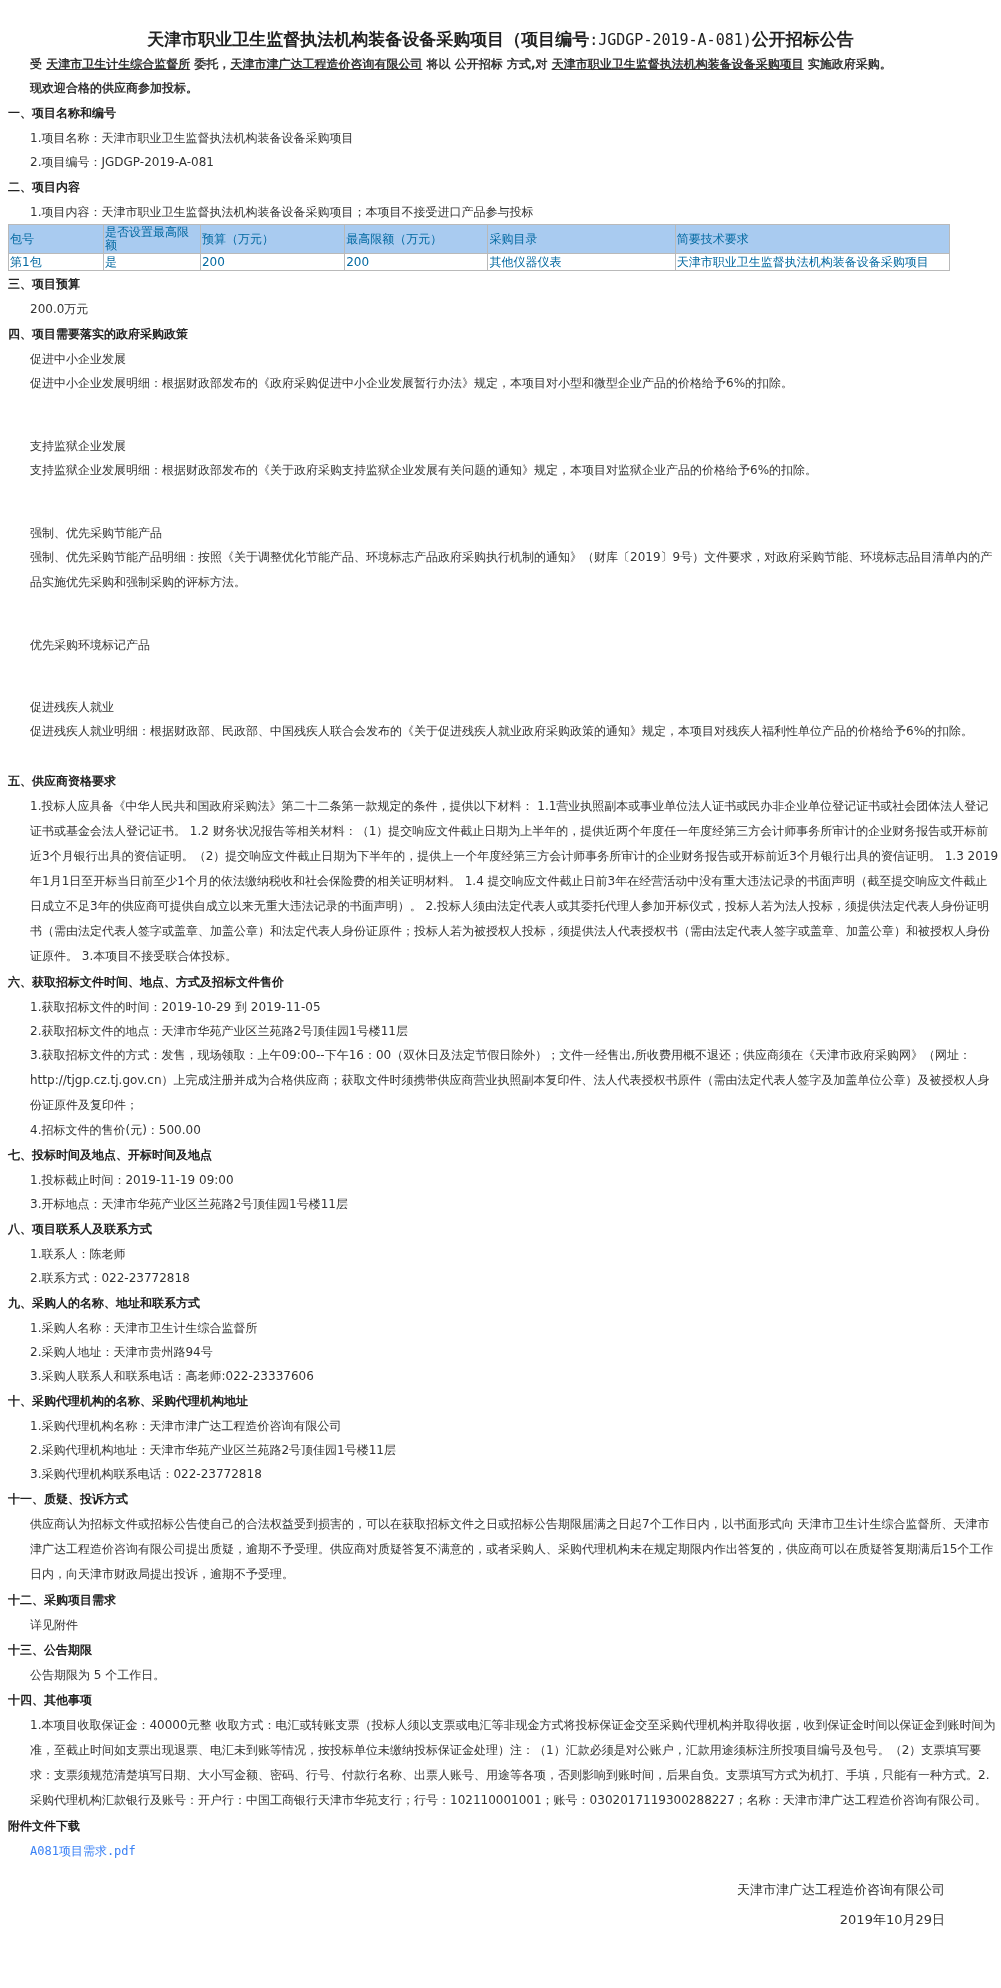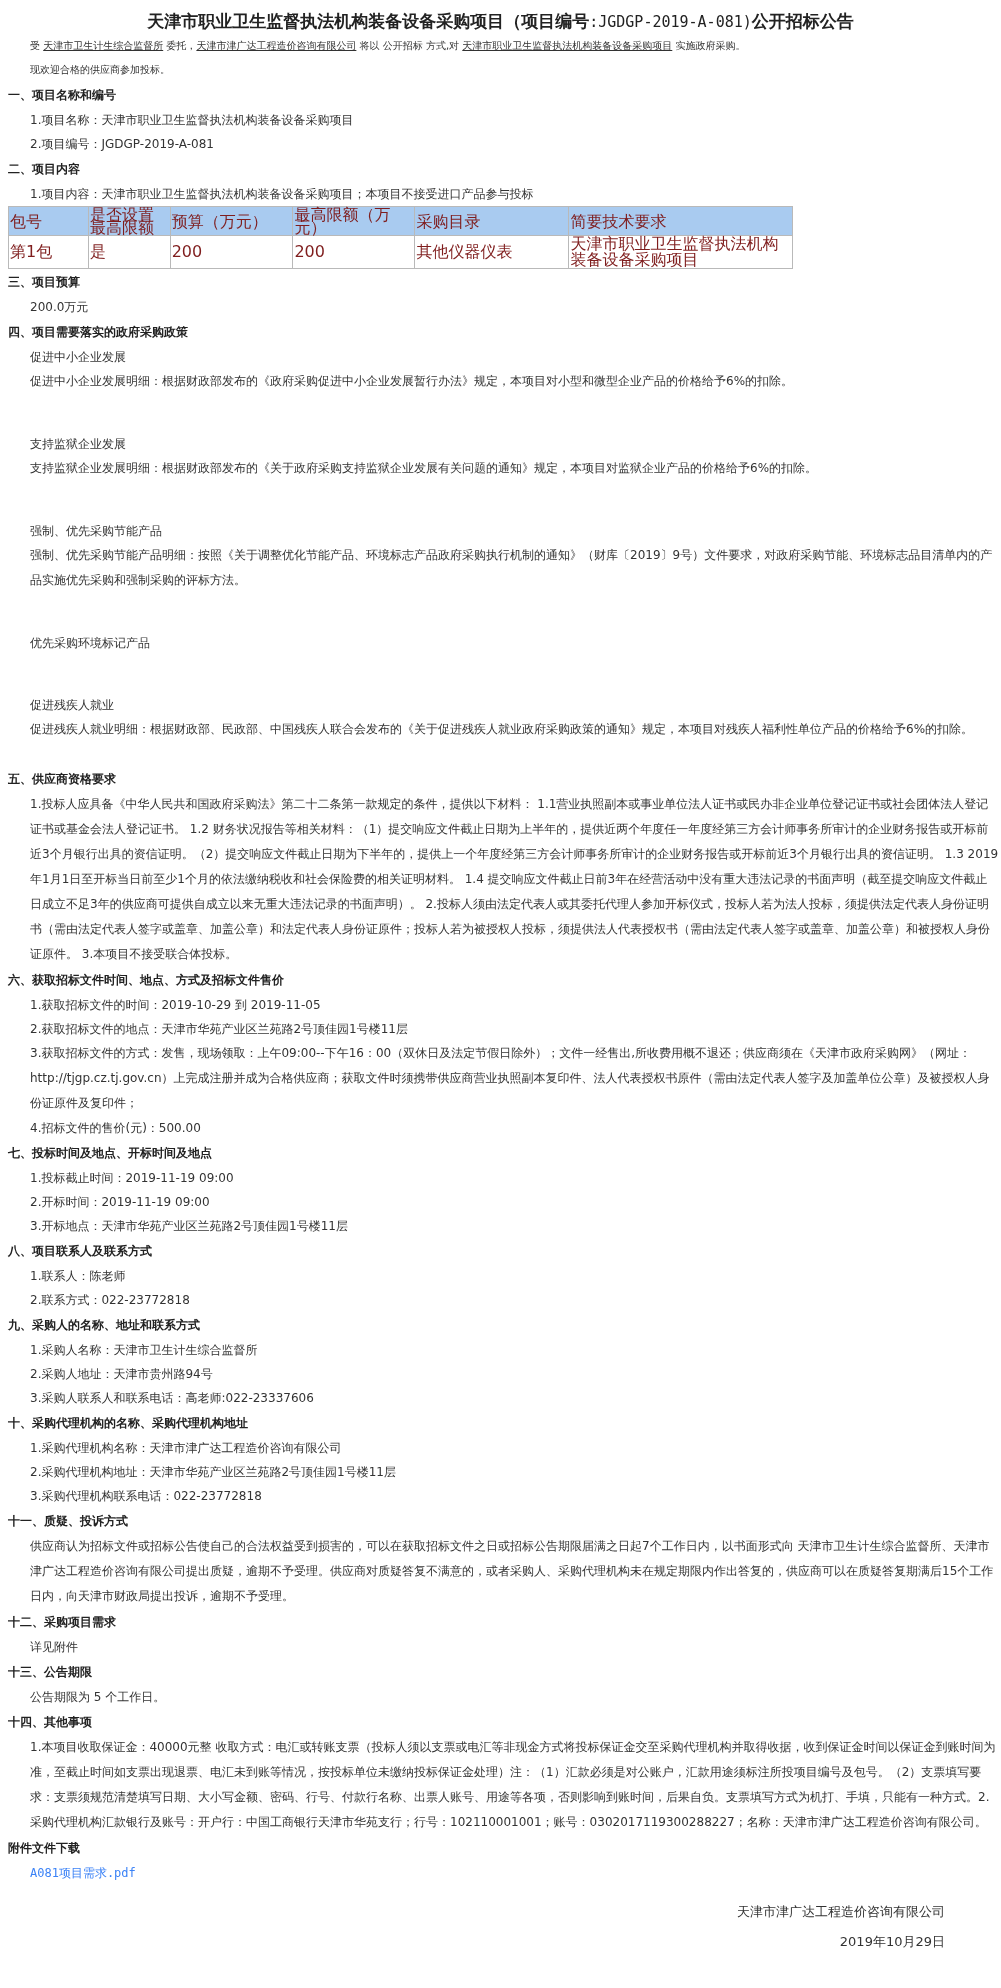--- a/index.html
+++ b/index.html
@@ -1,27 +1,27 @@
 <!DOCTYPE html>
 <html><head>
 <meta charset="utf-8">
 <style>
   html, body { margin:0; padding:0; background:#ffffff; }
   body { width:1001px; min-height:1988px; position:relative; color:#333333;
          font-family:"DejaVu Sans", "Liberation Sans", sans-serif; font-size:12px; }
   .page { position:relative; width:1001px; padding:0; }
-  .title { text-align:center; font-weight:bold; font-size:17px; color:#222; line-height:22px; padding-top:10px; height:24px; }
+  .title { text-align:center; font-weight:bold; font-size:17px; color:#222; line-height:22px; padding-top:28px; height:24px; }
   .title .code { font-weight:normal; font-family:"DejaVu Sans Mono", monospace; font-size:15px; }
-  .intro { padding-left:30px; padding-right:6px; line-height:24px; font-size:10px; }
+  .intro { padding-left:30px; padding-right:6px; line-height:24px; font-size:12px;font-weight:bold; }
   .intro a { color:#333; text-decoration:underline; }
   h2 { margin:0; padding-left:8px; font-size:12px; font-weight:bold; color:#222; line-height:26px; height:26px; }
   .p { padding-left:30px; padding-right:2px; line-height:24px; font-size:12px; }
   .p.wrap { line-height:25px; }
   .spacer { height:24px; }
-  table.pkg { margin-left:8px; width:785px; border-collapse:collapse; font-size:16px; color:#7f1d1d; }
+  table.pkg { margin-left:8px; width:942px; border-collapse:collapse; font-size:12px; color:#0369a1; }
   table.pkg th, table.pkg td { border:1px solid #b9b9b9; text-align:left; padding:0 1px; font-weight:normal; vertical-align:middle; }
   table.pkg th { background:#a9cbf0; line-height:13px; height:28px; }
   table.pkg td { height:16px; line-height:16px; }
   .att-link { color:#3b82f6; font-family:"DejaVu Sans Mono", monospace; font-size:12px; text-decoration:none; }
   .sign { text-align:right; padding-right:56px; font-size:13px; line-height:30px; }
 </style>
 </head>
 <body>
 
 <div class="page">
@@ -97,21 +97,20 @@
   <div class="p wrap">1.投标人应具备《中华人民共和国政府采购法》第二十二条第一款规定的条件，提供以下材料： 1.1营业执照副本或事业单位法人证书或民办非企业单位登记证书或社会团体法人登记证书或基金会法人登记证书。 1.2 财务状况报告等相关材料：（1）提交响应文件截止日期为上半年的，提供近两个年度任一年度经第三方会计师事务所审计的企业财务报告或开标前近3个月银行出具的资信证明。（2）提交响应文件截止日期为下半年的，提供上一个年度经第三方会计师事务所审计的企业财务报告或开标前近3个月银行出具的资信证明。 1.3 2019年1月1日至开标当日前至少1个月的依法缴纳税收和社会保险费的相关证明材料。 1.4 提交响应文件截止日前3年在经营活动中没有重大违法记录的书面声明（截至提交响应文件截止日成立不足3年的供应商可提供自成立以来无重大违法记录的书面声明）。 2.投标人须由法定代表人或其委托代理人参加开标仪式，投标人若为法人投标，须提供法定代表人身份证明书（需由法定代表人签字或盖章、加盖公章）和法定代表人身份证原件；投标人若为被授权人投标，须提供法人代表授权书（需由法定代表人签字或盖章、加盖公章）和被授权人身份证原件。 3.本项目不接受联合体投标。</div>
 
   <h2>六、获取招标文件时间、地点、方式及招标文件售价</h2>
   <div class="p">1.获取招标文件的时间：2019-10-29 到 2019-11-05</div>
   <div class="p">2.获取招标文件的地点：天津市华苑产业区兰苑路2号顶佳园1号楼11层</div>
   <div class="p wrap">3.获取招标文件的方式：发售，现场领取：上午09:00--下午16：00（双休日及法定节假日除外）；文件一经售出,所收费用概不退还；供应商须在《天津市政府采购网》（网址：http://tjgp.cz.tj.gov.cn）上完成注册并成为合格供应商；获取文件时须携带供应商营业执照副本复印件、法人代表授权书原件（需由法定代表人签字及加盖单位公章）及被授权人身份证原件及复印件；</div>
   <div class="p">4.招标文件的售价(元)：500.00</div>
 
   <h2>七、投标时间及地点、开标时间及地点</h2>
   <div class="p">1.投标截止时间：2019-11-19 09:00</div>
-  <div class="p">2.开标时间：2019-11-19 09:00</div>
   <div class="p">3.开标地点：天津市华苑产业区兰苑路2号顶佳园1号楼11层</div>
 
   <h2>八、项目联系人及联系方式</h2>
   <div class="p">1.联系人：陈老师</div>
   <div class="p">2.联系方式：022-23772818</div>
 
   <h2>九、采购人的名称、地址和联系方式</h2>
   <div class="p">1.采购人名称：天津市卫生计生综合监督所</div>
   <div class="p">2.采购人地址：天津市贵州路94号</div>
   <div class="p">3.采购人联系人和联系电话：高老师:022-23337606</div>

